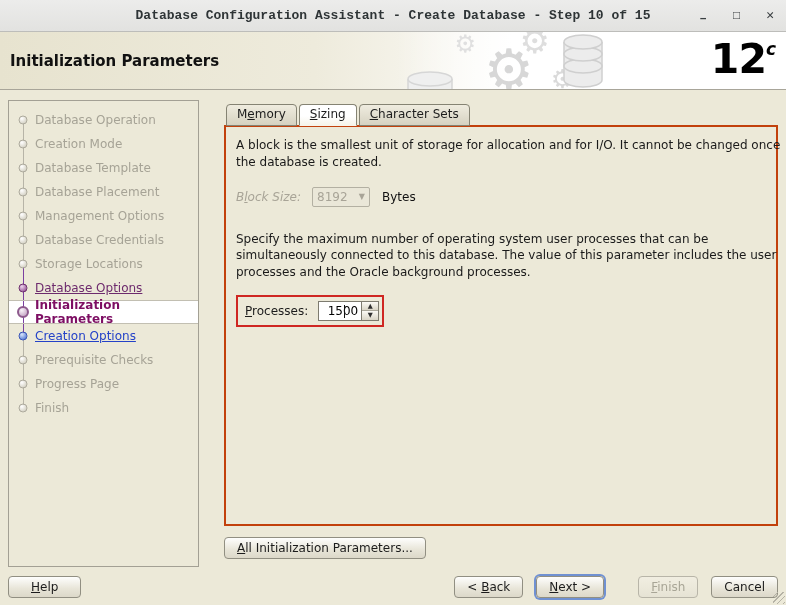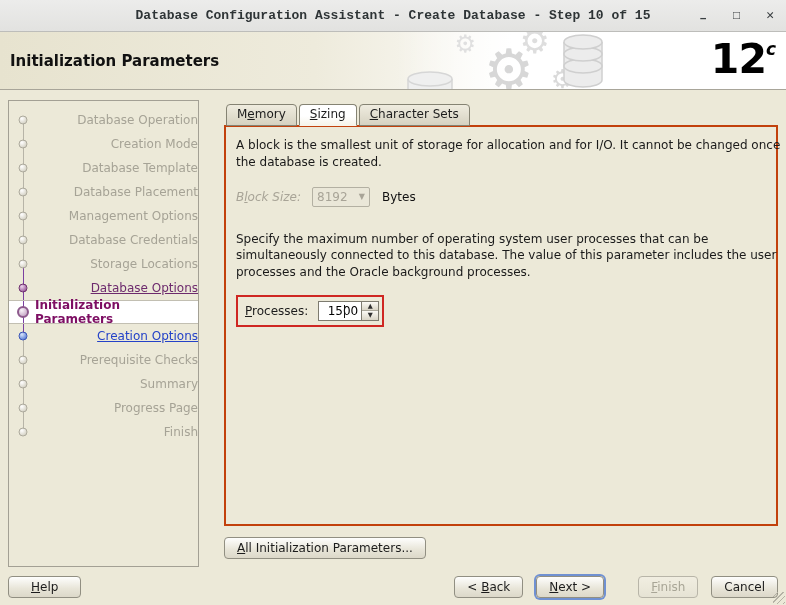--- a/index.html
+++ b/index.html
@@ -33,21 +33,21 @@
   .reg { color:#e5140e; font-size:7px; font-weight:bold; }
   .logo-rule { width:96px; height:2px; background:#8d8d8d; margin:2px 0 2px; }
   .db { font-size:11px; font-weight:bold; letter-spacing:2.5px; color:#111; }
   .v12 { font-size:41px; font-weight:bold; color:#000; line-height:0.95; letter-spacing:-1px; }
   .vc { font-size:17px; font-weight:bold; font-style:italic; vertical-align:18px; letter-spacing:0; }
 
   
   .main { position:relative; height:487px; }
 
   .sidebar { position:absolute; left:8px; top:10px; width:191px; height:467px; border:1px solid #a3a094; padding-top:7px; }
-  .step { height:24px; display:flex; align-items:center; position:relative;justify-content:space-between; }
+  .step { height:24px; display:flex; align-items:center; position:relative; }
   .step .rail { position:relative; width:26px; height:100%; flex:none; }
   .step .rail::before { content:""; position:absolute; left:14px; top:0; height:50%; width:1px; background:var(--lt); }
   .step .rail::after  { content:""; position:absolute; left:14px; top:50%; height:50%; width:1px; background:var(--lb); }
   .dot { position:absolute; left:14px; top:50%; transform:translate(-50%,-50%); width:9px; height:9px; border-radius:50%; z-index:1;
          background:radial-gradient(circle at 35% 30%,#ffffff,#d6d3c6 75%); border:1px solid #adaa9d; }
   .step.visited .dot { background:radial-gradient(circle at 35% 30%,#ecd4ec,#9a5a9a 78%); border-color:#6f2f6f; }
   .step.next .dot { background:radial-gradient(circle at 35% 30%,#d9e5fa,#5d7fd8 78%); border-color:#3a55b8; }
   .step.current .dot { width:12px; height:12px; border:2px solid #8d5a8d; background:radial-gradient(circle at 35% 30%,#f8f2f8,#cdb2cd 70%,#b895b8); }
   .step .lbl { color:#a6a396; }
   .step.visited .lbl { color:#6d2a6d; text-decoration:underline; cursor:pointer; }
@@ -205,26 +205,20 @@
           <div class="step pending" style="--lt: #b7b4a7; --lb: #b7b4a7;">
             <span class="rail">
               <span class="dot"></span>
             </span>
             <span class="lbl">Prerequisite Checks</span>
           </div>
           <div class="step pending" style="--lt: #b7b4a7; --lb: #b7b4a7;">
             <span class="rail">
               <span class="dot"></span>
             </span>
-            <span class="lbl">Summary</span>
-          </div>
-          <div class="step pending" style="--lt: #b7b4a7; --lb: #b7b4a7;">
-            <span class="rail">
-              <span class="dot"></span>
-            </span>
             <span class="lbl">Progress Page</span>
           </div>
           <div class="step pending" style="--lt: #b7b4a7; --lb: transparent;">
             <span class="rail">
               <span class="dot"></span>
             </span>
             <span class="lbl">Finish</span>
           </div>
         </div>
     </div>

